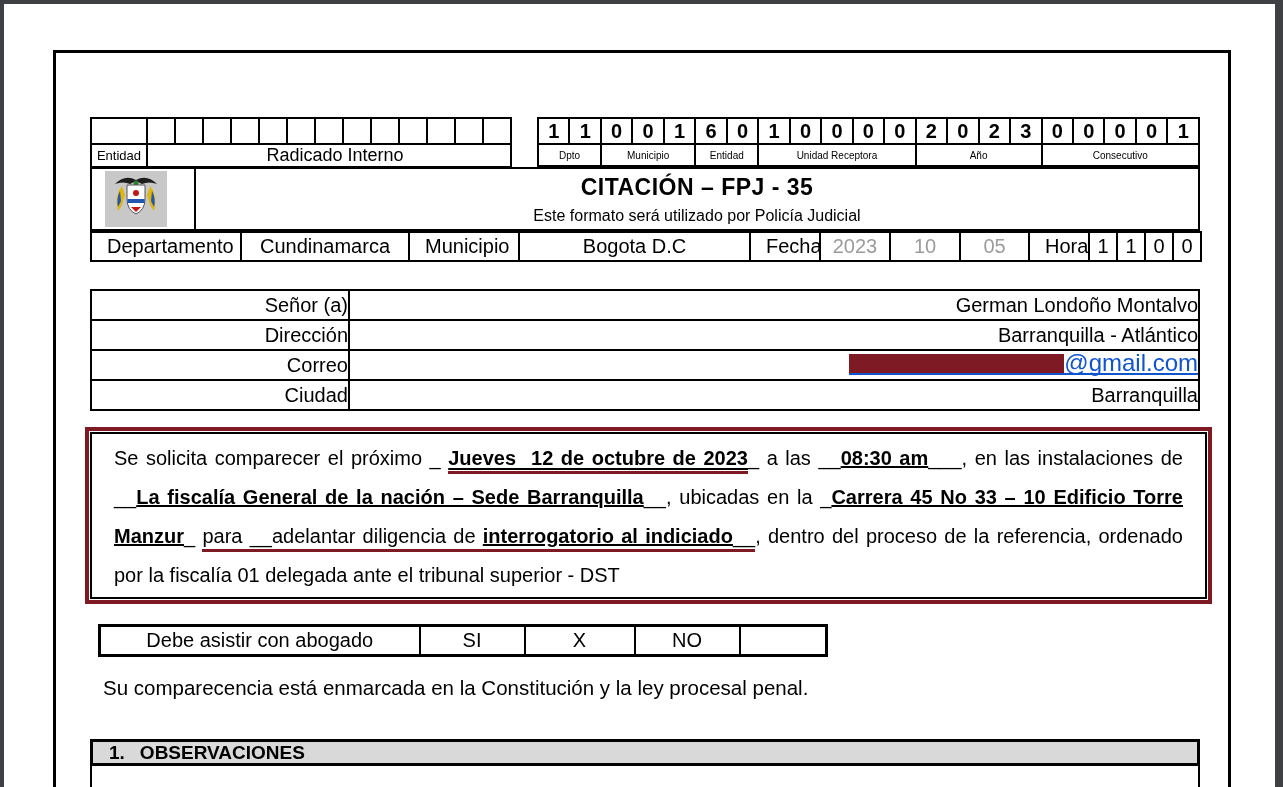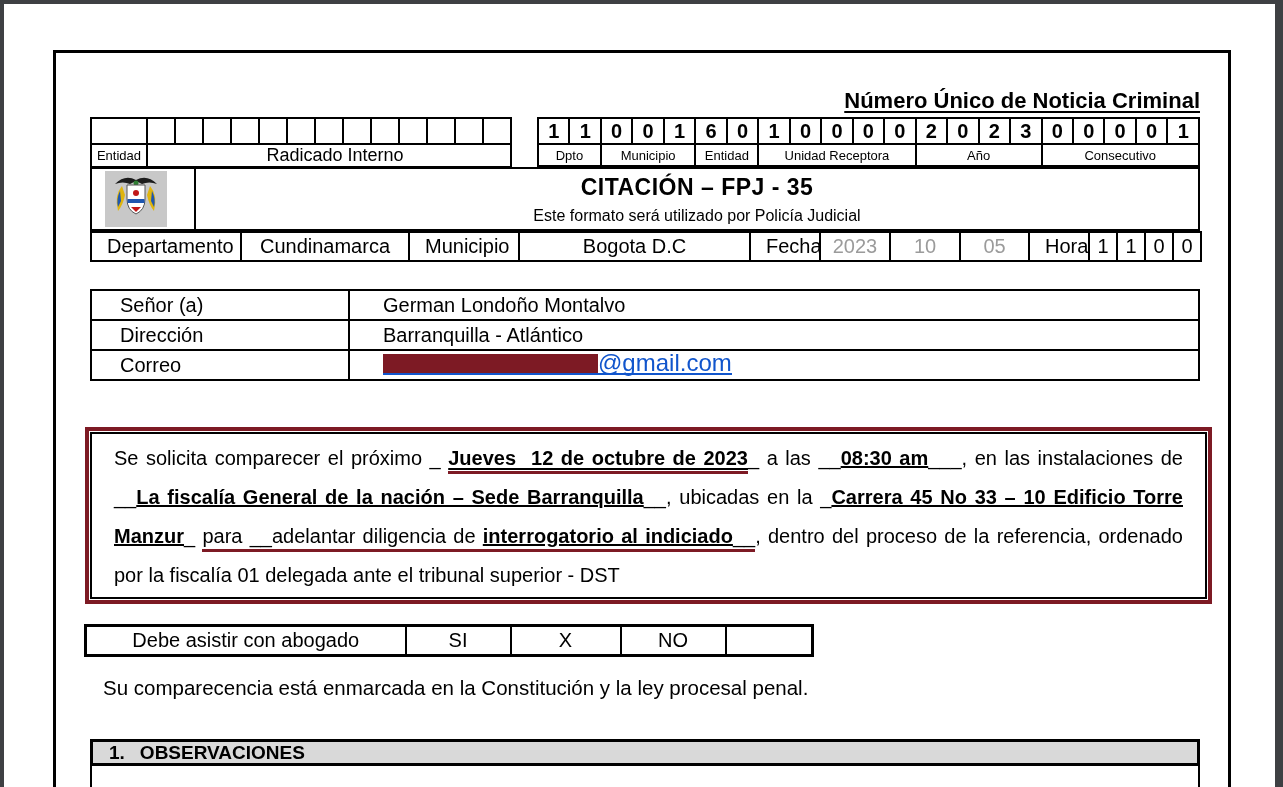--- a/index.html
+++ b/index.html
@@ -22,76 +22,75 @@
   .grid-left table{width:420px;}
   .grid-left .r1 td{height:24px;}
   .grid-left .r2 td{height:20px;}
   .lbl-small{font-size:13px;}
   .lbl-med{font-size:18px;padding-left:12px;}
 
   
   .grid-nunc{left:537px;top:117px;}
   .grid-nunc table{width:663px;}
   .grid-nunc .r1 td{height:24px;font-size:20px;font-weight:bold;}
-  .grid-nunc .r2 td{height:20px;font-size:13px;}
+  .grid-nunc .r2 td{height:20px;font-size:10px;}
 
   
   .header-box{left:90px;top:167px;width:1110px;height:64px;border:2px solid #000;display:flex;box-sizing:border-box;}
   .logo-cell{width:104px;border-right:2px solid #000;display:flex;align-items:center;box-sizing:border-box;padding-left:13px;}
   .title-cell{flex:1;text-align:center;padding-top:5px;}
   .doc-title{font-size:23px;font-weight:bold;letter-spacing:.5px;}
   .doc-subtitle{font-size:16px;margin-top:6px;}
 
   
   .loc-table{left:90px;top:231px;}
   .loc-table table{width:1110px;}
   .loc-table td{height:27px;font-size:20px;}
   .cell-left{text-align:left;padding-left:15px;}
   .muted{color:var(--muted_gray,#9b9b9b);}
 
   
   .recipient{left:90px;top:289px;}
   .recipient table{width:1110px;}
-  .recipient td{height:28px;font-size:20px;text-align:left;}
+  .recipient td{height:28px;font-size:20px;text-align:right;}
   .recipient .lab{width:228px;padding-left:28px;}
   .recipient .val{padding-left:33px;}
   .email-wrap{display:inline-flex;align-items:flex-end;border-bottom:2px solid var(--link_blue,#1155cc);line-height:20px;}
   .redaction{display:inline-block;width:215px;height:19px;background:var(--accent_red,#7d1a24);}
   .email{color:var(--link_blue,#1155cc);font-size:24px;}
 
   
   .redbox{left:90px;top:432px;width:1117px;height:167px;box-sizing:border-box;border:2px solid #000;
           outline:4px solid var(--accent_red,#7d1a24);outline-offset:1px;background:#fff;
           padding:5px 22px;font-size:20px;line-height:39px;text-align:justify;}
   .seg.b{font-weight:bold;text-decoration:underline;}
   .seg.u{text-decoration:underline;text-decoration-thickness:2px;text-underline-offset:3px;}
   .seg.rl{border-bottom:3px solid var(--accent_red,#7d1a24);padding-bottom:2px;}
 
   
-  .abogado{left:84px;top:624px;}
+  .abogado{left:98px;top:624px;}
   .abogado table{width:727px;border:3px solid #000;}
   .abogado td{height:27px;font-size:20px;}
 
   .note{left:103px;top:676px;font-size:20.5px;}
 
   
   .obs-header{left:90px;top:739px;width:1110px;height:27px;box-sizing:border-box;background:var(--header_gray,#d9d9d9);
               border:3px solid #000;display:flex;align-items:center;padding-left:16px;font-size:19px;font-weight:bold;}
   .obs-num{margin-right:15px;}
   .obs-body{left:90px;top:766px;width:1110px;height:40px;box-sizing:border-box;
             border-left:2px solid #000;border-right:2px solid #000;background:#fff;}
 </style>
 </head>
 <body>
 
 <div class="screen">
   <div class="paper"></div>
   <div class="frame"></div>
 
-  <div class="abs nunc-title">Número Único de Noticia Criminal</div>
 
   <div class="abs grid-left">
     <table>
       <colgroup>
           <col style="width:56px">
           <col span="13" style="width:28px">
         </colgroup>
       <tbody>
           <tr class="r1">
         <td></td>
@@ -227,20 +226,24 @@
       </tr>
       <tr>
         <td class="lab">Correo</td>
         <td class="val">
           <span class="email-wrap">
                 <span class="redaction"></span>
                 <span class="email">@gmail.com</span>
               </span>
         </td>
       </tr>
+      <tr>
+        <td class="lab">Ciudad</td>
+        <td class="val">Barranquilla</td>
+      </tr>
     </tbody>
       </table>
   </div>
 
   <div class="abs redbox"><span class="seg">Se solicita comparecer el próximo </span><span class="seg">_ </span><span class="seg b u rl">Jueves &nbsp;12 de octubre de 2023</span><span class="seg">_ a las __</span><span class="seg b">08:30 am</span><span class="seg">___, en las instalaciones de __</span><span class="seg b">La fiscalía General de la nación – Sede Barranquilla</span><span class="seg">__, ubicadas en la _</span><span class="seg b">Carrera 45 No 33 – 10 Edificio Torre Manzur</span><span class="seg">_ </span><span class="seg rl">para __adelantar diligencia de </span><span class="seg b rl">interrogatorio al indiciado</span><span class="seg rl">__</span><span class="seg">, dentro del proceso de la referencia, ordenado por la fiscalía 01 delegada ante el tribunal superior - DST</span></div>
 
   <div class="abs abogado">
     <table>
       <colgroup>
           <col style="width:320px">

